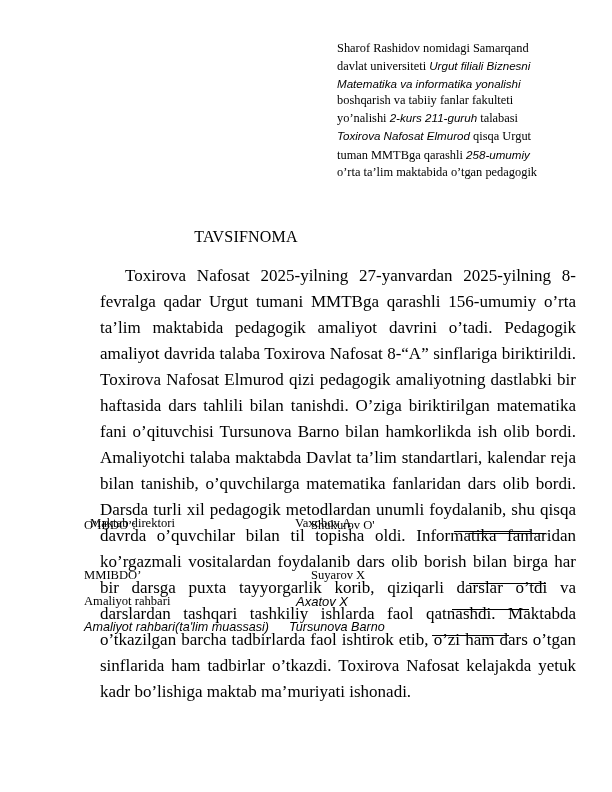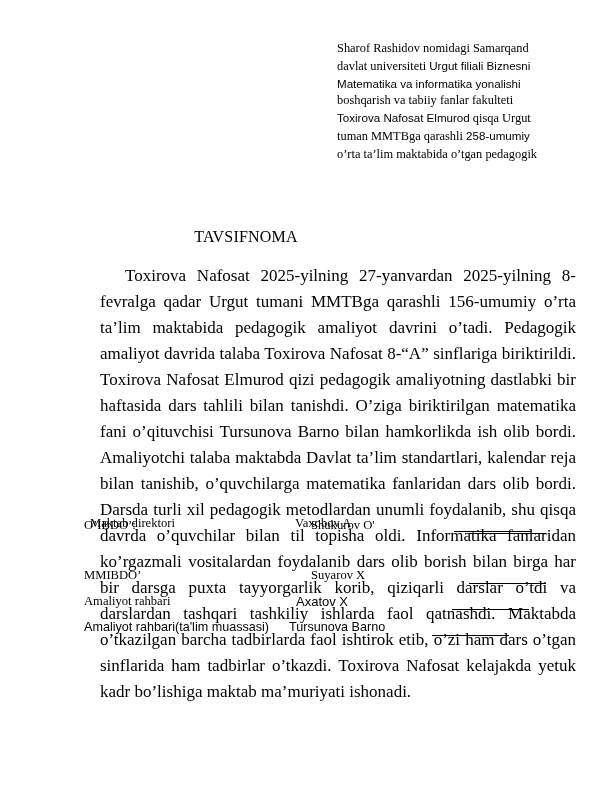--- a/index.html
+++ b/index.html
@@ -1,18 +1,18 @@
 <!DOCTYPE html>
 <html><head>
 <meta charset="utf-8">
 <style>
   html, body { margin: 0; padding: 0; background: #ffffff; }
   body { width: 612px; height: 792px; position: relative; overflow: hidden; color: #000; }
   .serif { font-family: "Liberation Serif", "DejaVu Serif", serif; }
-  .sans { font-family: "Liberation Sans", "DejaVu Sans", sans-serif; }
+  .sans { font-family: "Liberation Sans", "DejaVu Sans", sans-serif; font-style: italic; }
 
   .header-block { position: absolute; left: 337px; top: 40px; width: 260px; font-size: 12.4px; line-height: 17.1px; }
   .header-block .hl { white-space: nowrap; display: block; }
   .header-block .sans { font-size: 11.6px; }
 
   .title { position: absolute; left: 0; width: 492px; top: 228px; text-align: center; font-size: 16px; letter-spacing: 0.2px; }
 
   .body-text { position: absolute; left: 84px; top: 247px; width: 476px; font-size: 17px; line-height: 26px; text-align: justify; text-indent: 25px; margin: 16px; }
 
   .sig-row { position: absolute; left: 84px; width: 500px; height: 18px; font-size: 12.6px; }
@@ -21,20 +21,21 @@
   .line { display: inline-block; height: 1px; background: #000; position: absolute; }
 </style>
 </head>
 <body>
 
 <div class="header-block">
   <span class="hl serif">Sharof Rashidov nomidagi Samarqand</span>
   <span class="hl"><span class="serif">davlat universiteti</span> <span class="sans">Urgut filiali Biznesni</span></span>
   <span class="hl sans">Matematika va informatika yonalishi</span>
   <span class="hl serif">boshqarish va tabiiy fanlar fakulteti</span>
+  <span class="hl"><span class="serif">yo’nalishi</span> <span class="sans">2-kurs 211-guruh</span> <span class="serif">talabasi</span></span>
   <span class="hl"><span class="sans">Toxirova Nafosat  Elmurod</span> <span class="serif">qisqa Urgut</span></span>
   <span class="hl"><span class="serif">tuman MMTBga qarashli</span> <span class="sans">258-umumiy</span></span>
   <span class="hl serif">o’rta ta’lim maktabida o’tgan pedagogik</span>
 </div>
 
 <div class="title serif">TAVSIFNOMA</div>
 
 <p class="body-text serif">Toxirova Nafosat  2025-yilning 27-yanvardan 2025-yilning 8-fevralga qadar Urgut tumani MMTBga qarashli 156-umumiy o’rta ta’lim maktabida pedagogik amaliyot davrini o’tadi. Pedagogik amaliyot davrida talaba Toxirova Nafosat 8-“A” sinflariga biriktirildi. Toxirova Nafosat Elmurod qizi pedagogik amaliyotning dastlabki bir haftasida dars tahlili bilan tanishdi. O’ziga biriktirilgan matematika fani o’qituvchisi Tursunova Barno bilan hamkorlikda ish olib bordi. Amaliyotchi talaba maktabda Davlat ta’lim standartlari, kalendar reja bilan tanishib, o’quvchilarga matematika fanlaridan dars olib bordi. Darsda turli xil pedagogik metodlardan unumli foydalanib, shu qisqa davrda o’quvchilar bilan til topisha oldi. Informatika fanlaridan ko’rgazmali vositalardan foydalanib dars olib borish bilan birga har bir darsga puxta tayyorgarlik korib, qiziqarli darslar o’tdi va darslardan tashqari tashkiliy ishlarda faol qatnashdi. Maktabda o’tkazilgan barcha tadbirlarda faol ishtirok etib, o’zi ham dars o’tgan sinflarida ham tadbirlar o’tkazdi. Toxirova Nafosat kelajakda yetuk kadr bo’lishiga maktab ma’muriyati ishonadi.</p>
 
 <div class="sig-row serif" style="top:516px">

